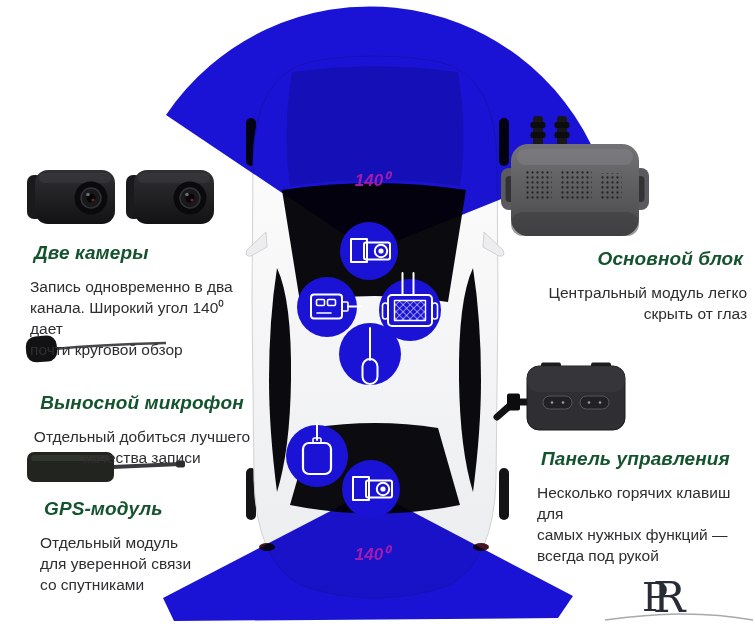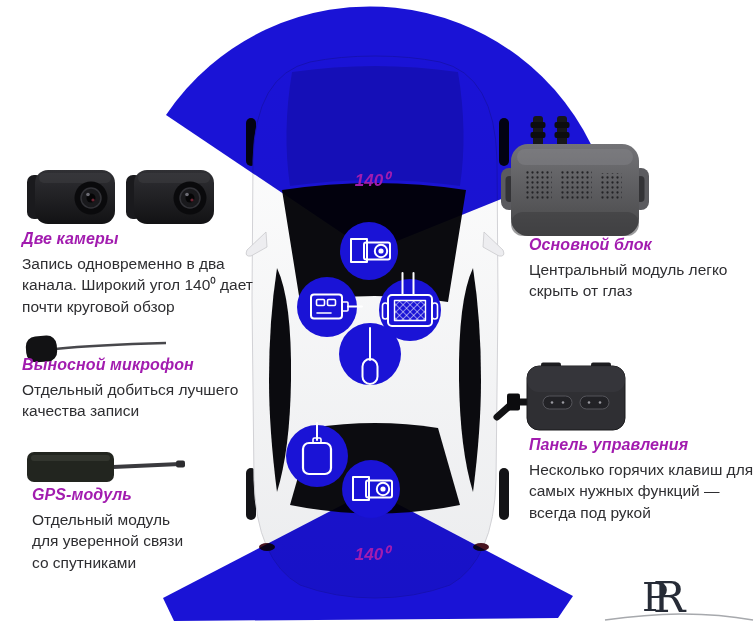--- a/index.html
+++ b/index.html
@@ -1,28 +1,28 @@
 <!DOCTYPE html>
 <html><head>
 <meta charset="utf-8">
 <style>
   html,body{margin:0;padding:0;background:#fff;}
   .stage{position:relative;width:755px;height:640px;background:#fff;overflow:hidden;
          font-family:"Liberation Sans",sans-serif;}
   .stage svg{position:absolute;left:0;top:0;}
   .cone{mix-blend-mode:multiply;}
   .callout{position:absolute;width:240px;}
-  .callout h3{margin:0;font-style:italic;font-weight:700;font-size:16px;line-height:1.15;
-              color:#a21caf;letter-spacing:.1px;}
-  .callout p{margin:5px 0 0;font-size:15.5px;font-weight:500;color:#2e2e31;line-height:1.36;
+  .callout h3{margin:12px;font-style:italic;font-weight:700;font-size:19px;line-height:1.15;
+              color:#14532d;letter-spacing:.1px;}
+  .callout p{margin:5px 8px 0;font-size:15.5px;font-weight:500;color:#2e2e31;line-height:1.36;
              white-space:pre-line;}
   .c-cameras{left:22px;top:230px;}
-  .c-mic{left:22px;top:356px;}
+  .c-mic{left:22px;top:380px;text-align:center;}
   .c-gps{left:32px;top:486px;}
-  .c-unit{left:529px;top:236px;width:226px;}
+  .c-unit{left:529px;top:236px;width:226px;text-align:right;}
   .c-panel{left:529px;top:436px;width:232px;}
   .fov{position:absolute;width:80px;text-align:center;font-style:italic;font-weight:700;
        font-size:17px;color:#a21caf;z-index:5;}
   .fov-front{left:332px;top:168px;}
   .fov-rear{left:332px;top:542px;}
   .logo{position:absolute;left:636px;top:574px;width:90px;height:50px;z-index:6;}
   .logo span{position:absolute;line-height:1;font-family:"DejaVu Serif",serif;color:#272c37;}
   .logo .lp{left:6px;top:4px;font-size:39px;}
   .logo .lr{left:17px;top:2px;font-size:43px;}
 </style>

